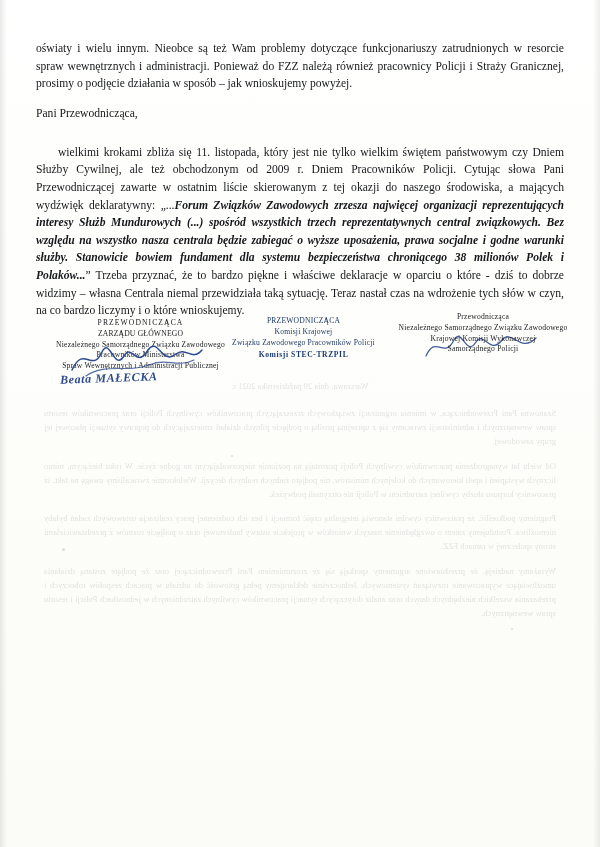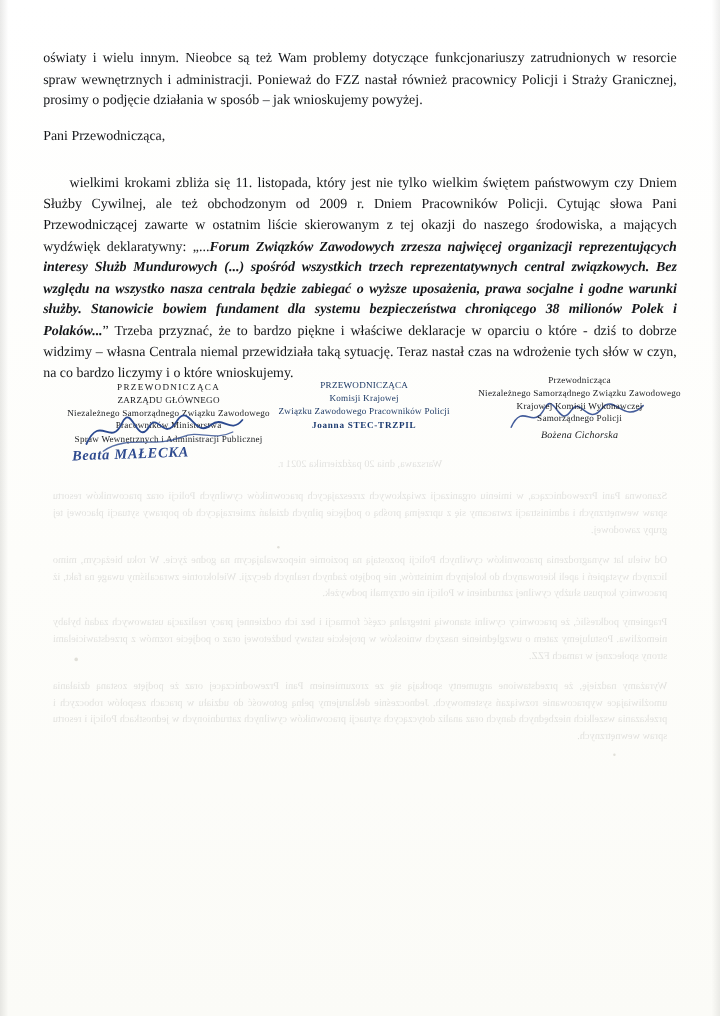--- a/index.html
+++ b/index.html
@@ -162,21 +162,21 @@
 </style>
 </head>
 <body>
 
 <div class="page">
   <div class="scan-tint"></div>
   <div class="edge-shadow"></div>
   <div class="edge-shadow right"></div>
 
   <div class="content">
-    <p class="para">oświaty i wielu innym. Nieobce są też Wam problemy dotyczące funkcjonariuszy zatrudnionych w resorcie spraw wewnętrznych i administracji. Ponieważ do FZZ nastał również pracownicy Policji i Straży Granicznej, prosimy o podjęcie działania w sposób – jak wnioskujemy powyżej.</p>
+    <p class="para">oświaty i wielu innym. Nieobce są też Wam problemy dotyczące funkcjonariuszy zatrudnionych w resorcie spraw wewnętrznych i administracji. Ponieważ do FZZ należą również pracownicy Policji i Straży Granicznej, prosimy o podjęcie działania w sposób – jak wnioskujemy powyżej.</p>
     <p class="salutation">Pani Przewodnicząca,</p>
     <p class="para indent">
       <span>wielkimi krokami zbliża się 11. listopada, który jest nie tylko wielkim świętem państwowym czy Dniem Służby Cywilnej, ale też obchodzonym od 2009 r. Dniem Pracowników Policji. Cytując słowa Pani Przewodniczącej zawarte w ostatnim liście skierowanym z tej okazji do naszego środowiska, a mających wydźwięk deklaratywny: „...</span><span class="quoted">Forum Związków Zawodowych zrzesza najwięcej organizacji reprezentujących interesy Służb Mundurowych (...) spośród wszystkich trzech reprezentatywnych central związkowych. Bez względu na wszystko nasza centrala będzie zabiegać o wyższe uposażenia, prawa socjalne i godne warunki służby. Stanowicie bowiem fundament dla systemu bezpieczeństwa chroniącego 38 milionów Polek i Polaków...</span><span>” Trzeba przyznać, że to bardzo piękne i właściwe deklaracje w oparciu o które - dziś to dobrze widzimy – własna Centrala niemal przewidziała taką sytuację. Teraz nastał czas na wdrożenie tych słów w czyn, na co bardzo liczymy i o które wnioskujemy.</span>
     </p>
   </div>
 
   <div class="sigblock">
 
     <div class="sig left">
       <div class="l1">PRZEWODNICZĄCA</div>
@@ -187,32 +187,31 @@
         <path d="M6 34 C18 8, 26 38, 36 16 C44 0, 48 36, 58 20 C66 6, 70 34, 82 14 C92 0, 96 30, 110 18 C120 10, 126 26, 136 14" fill="none" stroke="#2c4a90" stroke-width="1.5" stroke-linecap="round"></path>
         <path d="M20 40 C40 26, 62 38, 86 28 C100 22, 112 32, 128 24" fill="none" stroke="#2c4a90" stroke-width="1.1" stroke-linecap="round" opacity="0.8"></path>
       </svg>
       <div class="handname">Beata MAŁECKA</div>
     </div>
 
     <div class="sig mid">
       <div>PRZEWODNICZĄCA</div>
       <div>Komisji Krajowej</div>
       <div>Związku Zawodowego Pracowników Policji</div>
-      <div class="nm">Joanna STEC-TRZPIL</div>
+      <div class="nm">Komisji STEC-TRZPIL</div>
       <svg class="scribble-mid" viewBox="0 0 120 36">
         <path d="M4 28 C14 6, 22 32, 32 12 C40 -2, 44 30, 54 14 C62 2, 68 28, 80 12 C90 0, 98 26, 114 10" fill="none" stroke="#22408a" stroke-width="1.3" stroke-linecap="round" opacity="0.85"></path>
       </svg>
     </div>
 
     <div class="sig right">
       <div>Przewodnicząca</div>
       <div>Niezależnego Samorządnego Związku Zawodowego</div>
       <div>Krajowej Komisji Wykonawczej</div>
       <div>Samorządnego Policji</div>
-      <div class="nm">Bożena Cichorska</div>
     </div>
 
   </div>
 
   <div class="ghost">
     <p class="g-head">Warszawa, dnia 20 października 2021 r.</p>
     <p>Szanowna Pani Przewodnicząca, w imieniu organizacji związkowych zrzeszających pracowników cywilnych Policji oraz pracowników resortu spraw wewnętrznych i administracji zwracamy się z uprzejmą prośbą o podjęcie pilnych działań zmierzających do poprawy sytuacji płacowej tej grupy zawodowej.</p>
     <p>Od wielu lat wynagrodzenia pracowników cywilnych Policji pozostają na poziomie niepozwalającym na godne życie. W roku bieżącym, mimo licznych wystąpień i apeli kierowanych do kolejnych ministrów, nie podjęto żadnych realnych decyzji. Wielokrotnie zwracaliśmy uwagę na fakt, iż pracownicy korpusu służby cywilnej zatrudnieni w Policji nie otrzymali podwyżek.</p>
     <p>Pragniemy podkreślić, że pracownicy cywilni stanowią integralną część formacji i bez ich codziennej pracy realizacja ustawowych zadań byłaby niemożliwa. Postulujemy zatem o uwzględnienie naszych wniosków w projekcie ustawy budżetowej oraz o podjęcie rozmów z przedstawicielami strony społecznej w ramach FZZ.</p>
     <p>Wyrażamy nadzieję, że przedstawione argumenty spotkają się ze zrozumieniem Pani Przewodniczącej oraz że podjęte zostaną działania umożliwiające wypracowanie rozwiązań systemowych. Jednocześnie deklarujemy pełną gotowość do udziału w pracach zespołów roboczych i przekazania wszelkich niezbędnych danych oraz analiz dotyczących sytuacji pracowników cywilnych zatrudnionych w jednostkach Policji i resortu spraw wewnętrznych.</p>

